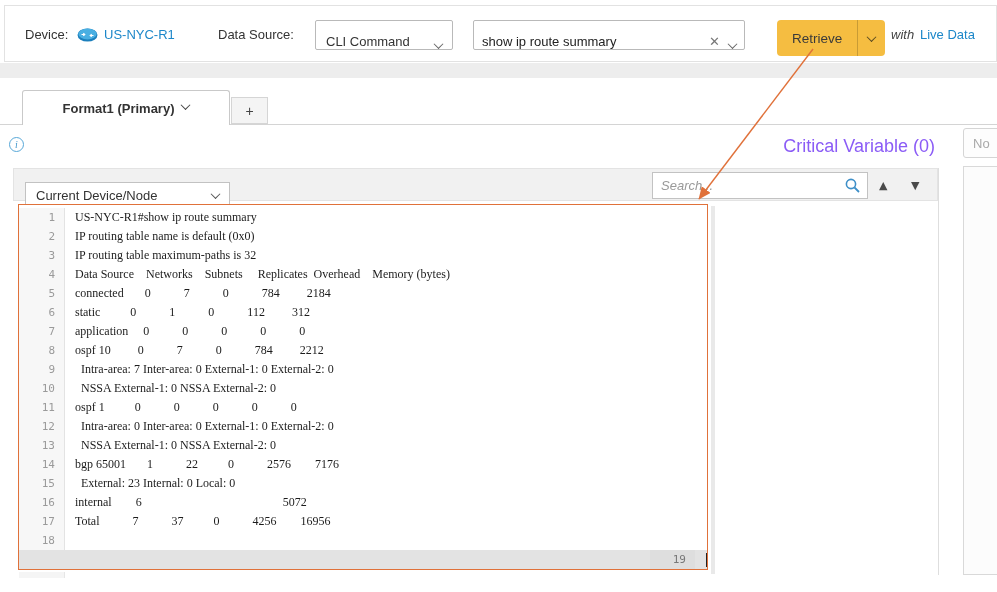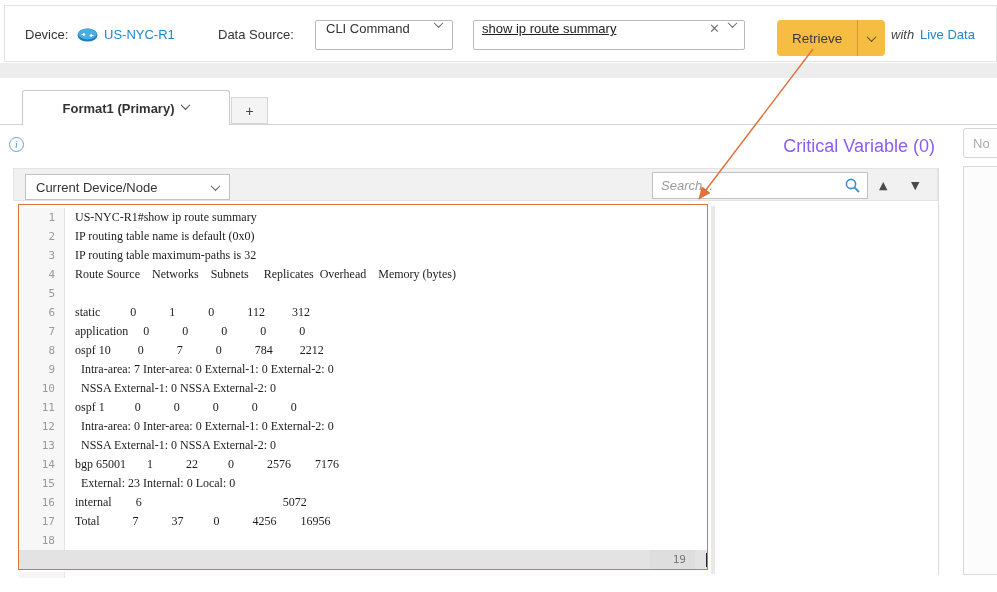--- a/index.html
+++ b/index.html
@@ -5,25 +5,25 @@
   * { margin:0; padding:0; box-sizing:border-box; }
   html,body { width:997px; height:592px; }
   body { position:relative; font-family:"Liberation Sans",sans-serif; background:#fff; overflow:hidden; color:#333; }
   .abs { position:absolute; }
 
   
   .topbar { left:4px; top:5px; width:993px; height:57px; background:#fff; border:1px solid #e2e2e2; }
   .topbar .item { position:absolute; top:0; height:57px; display:flex; align-items:center; font-size:13px; }
   .lbl { color:#333; }
   .link { color:#1c87c9; cursor:pointer; }
-  .boxctl { position:absolute; top:14px; height:30px; background:#fff; border:1px solid #b9b9b9; border-radius:2px; display:flex; align-items:flex-start; font-size:13px; padding:0 10px; }
+  .boxctl { position:absolute; top:14px; height:30px; background:#fff; border:1px solid #b9b9b9; border-radius:2px; display:flex; align-items:flex-end; font-size:13px; padding:0 10px; }
   .chev { display:inline-block; width:7px; height:7px; border-right:1.5px solid #666; border-bottom:1.5px solid #666; transform:rotate(45deg) translate(-1px,-1px); }
   .cli-select { left:310px; width:138px; justify-content:space-between; cursor:pointer; }
   .cmd-wrap { left:468px; width:272px; padding:0 8px; }
-  .cmd-input { border:none; outline:none; flex:1; font-size:13px; font-family:"Liberation Sans",sans-serif; color:#222; background:transparent;text-decoration:underline; }
+  .cmd-input { border:none; outline:none; flex:1; font-size:13px; font-family:"Liberation Sans",sans-serif; color:#222; background:transparent; }
   .clear-x { color:#777; font-size:13px; margin:0 9px 0 4px; cursor:pointer; }
   .retrieve { position:absolute; left:772px; top:14px; height:36px; display:flex; cursor:pointer; }
   .retrieve-main { background:#f5bd41; border-radius:4px 0 0 4px; padding:0 15px; display:flex; align-items:center; font-size:13.5px; color:#3a3a3a; }
   .retrieve-chev { background:#f5bd41; border-radius:0 4px 4px 0; border-left:1px solid rgba(0,0,0,0.18); width:28px; display:flex; align-items:center; justify-content:center; }
   .retrieve-chev .chev { border-color:#5a4a20; }
   .with-txt { position:absolute; left:886px; top:0; height:57px; display:flex; align-items:center; font-size:13px; font-style:italic; color:#444; }
   .livedata { position:absolute; left:915px; top:0; height:57px; display:flex; align-items:center; font-size:13px; }
 
   
   .gray-band { left:0; top:63px; width:997px; height:15px; background:#ededed; }
@@ -36,21 +36,21 @@
 
   
   .info-icon { left:9px; top:137px; width:15px; height:15px; border:1.2px solid #58a8d8; border-radius:50%; color:#4598cc; font-size:10px; font-style:italic; font-family:"Liberation Serif",serif; display:flex; align-items:center; justify-content:center; }
   .crit-var { top:136px; right:62px; font-size:18px; color:#8b5cf6; cursor:pointer; }
   .no-btn { left:963px; top:128px; width:46px; height:30px; border:1px solid #d5d5d5; border-radius:3px; background:#fdfdfd; color:#a9a9a9; font-size:13px; display:flex; align-items:center; padding-left:9px; cursor:pointer; }
   .right-panel { left:963px; top:166px; width:46px; height:409px; border:1px solid #d9d9d9; background:#fcfcfc; }
   .vdivider { left:938px; top:168px; width:1px; height:407px; background:#dedede; }
 
   
   .filter-strip { left:13px; top:168px; width:925px; height:33px; background:#f1f1f1; border:1px solid #e3e3e3; }
-  .scope-select { position:absolute; left:25px; top:174px; width:205px; height:26px; background:#fff; border:1px solid #c2c2c2; display:flex; align-items:center; justify-content:space-between; padding:0 10px; font-size:13px; color:#333; cursor:pointer; }
+  .scope-select { position:absolute; left:25px; top:182px; width:205px; height:26px; background:#fff; border:1px solid #c2c2c2; display:flex; align-items:center; justify-content:space-between; padding:0 10px; font-size:13px; color:#333; cursor:pointer; }
   .scope-select .chev { border-color:#555; }
   .search-box { position:absolute; left:652px; top:172px; width:216px; height:27px; background:#fff; border:1px solid #c2c2c2; display:flex; align-items:center; padding:0 6px 0 8px; }
   .search-box input { border:none; outline:none; flex:1; font-size:13px; font-family:"Liberation Sans",sans-serif; background:transparent; color:#333; min-width:0; }
   .search-box input::placeholder { color:#999; font-style:italic; }
   .tri-btn { position:absolute; top:179px; font-size:11px; color:#4a4a4a; cursor:pointer; background:none; border:none; font-family:"DejaVu Sans",sans-serif; }
   .tri-up { left:879px; }
   .tri-down { left:911px; }
 
   
   .editor { left:18px; top:204px; width:690px; height:366px; border:1.5px solid #e0713a; background:#fff; overflow:hidden; padding-top:3px; cursor:text; }
@@ -134,22 +134,22 @@
   </span>
 </div>
 <button class="tri-btn tri-up">▲</button>
 <button class="tri-btn tri-down">▼</button>
 
 <div class="abs editor">
   <div>
       <div class="code-row"><span class="gutter-cell">1</span><span class="code-text">US-NYC-R1#show ip route summary</span></div>
       <div class="code-row"><span class="gutter-cell">2</span><span class="code-text">IP routing table name is default (0x0)</span></div>
       <div class="code-row"><span class="gutter-cell">3</span><span class="code-text">IP routing table maximum-paths is 32</span></div>
-      <div class="code-row"><span class="gutter-cell">4</span><span class="code-text">Route Source    Networks    Subnets     Replicates  Overhead    Memory (bytes)</span></div>
-      <div class="code-row"><span class="gutter-cell">5</span></div>
+      <div class="code-row"><span class="gutter-cell">4</span><span class="code-text">Data Source    Networks    Subnets     Replicates  Overhead    Memory (bytes)</span></div>
+      <div class="code-row"><span class="gutter-cell">5</span><span class="code-text">connected       0           7           0           784         2184</span></div>
       <div class="code-row"><span class="gutter-cell">6</span><span class="code-text">static          0           1           0           112         312</span></div>
       <div class="code-row"><span class="gutter-cell">7</span><span class="code-text">application     0           0           0           0           0</span></div>
       <div class="code-row"><span class="gutter-cell">8</span><span class="code-text">ospf 10         0           7           0           784         2212</span></div>
       <div class="code-row"><span class="gutter-cell">9</span><span class="code-text">  Intra-area: 7 Inter-area: 0 External-1: 0 External-2: 0</span></div>
       <div class="code-row"><span class="gutter-cell">10</span><span class="code-text">  NSSA External-1: 0 NSSA External-2: 0</span></div>
       <div class="code-row"><span class="gutter-cell">11</span><span class="code-text">ospf 1          0           0           0           0           0</span></div>
       <div class="code-row"><span class="gutter-cell">12</span><span class="code-text">  Intra-area: 0 Inter-area: 0 External-1: 0 External-2: 0</span></div>
       <div class="code-row"><span class="gutter-cell">13</span><span class="code-text">  NSSA External-1: 0 NSSA External-2: 0</span></div>
       <div class="code-row"><span class="gutter-cell">14</span><span class="code-text">bgp 65001       1           22          0           2576        7176</span></div>
       <div class="code-row"><span class="gutter-cell">15</span><span class="code-text">  External: 23 Internal: 0 Local: 0</span></div>

